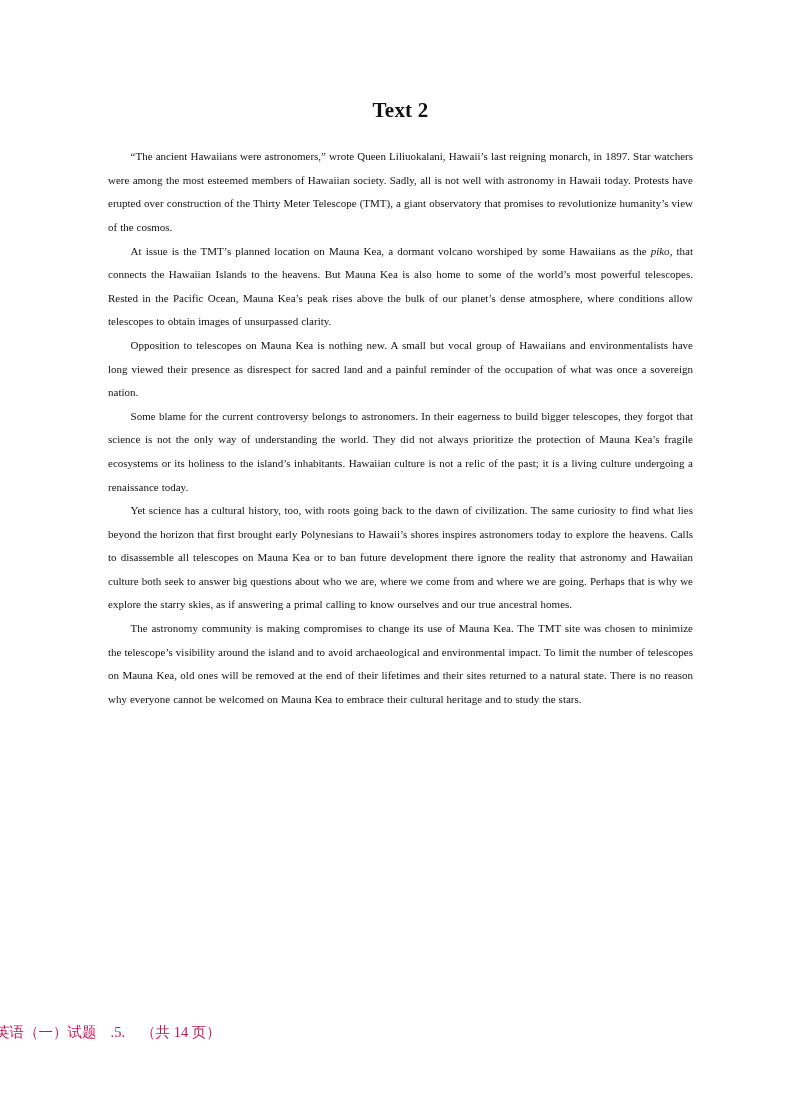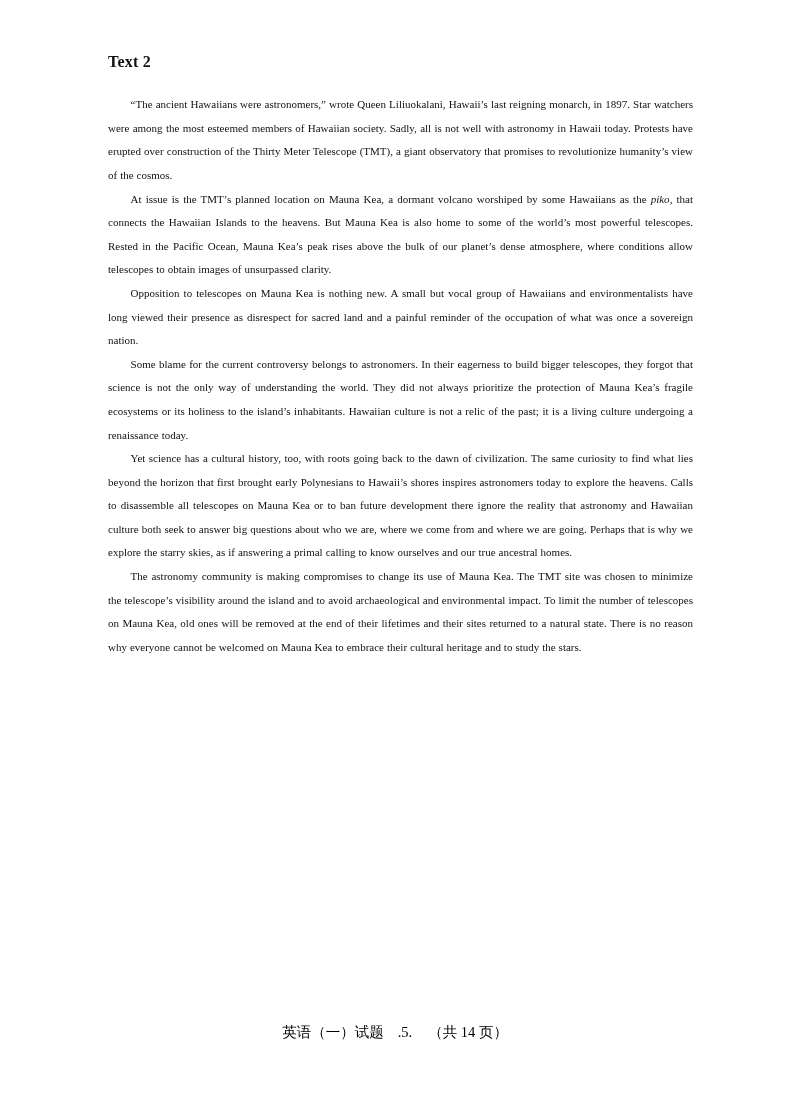--- a/index.html
+++ b/index.html
@@ -27,25 +27,26 @@
   }
 
   .content {
     position: absolute;
     left: 108px;
     top: 0;
     width: 585px;
   }
 
   .section-heading {
+    text-align: center;
     font-weight: bold;
-    font-size: 16px;
+    font-size: 21px;
     letter-spacing: 0.2px;
     margin: 0;
-    padding-top: 52px;
+    padding-top: 98px;
     line-height: 1.2;
   }
 
   .body-text {
     margin: 0;
     padding-top: 22px;
   }
 
   .para {
     margin: 0;
@@ -61,24 +62,23 @@
 
   .para em {
     font-style: italic;
   }
 
   .footer {
     position: absolute;
     left: 0;
     top: 1022px;
     width: 800px;
-    text-align: center;
     font-size: 14.5px;
     line-height: 20px;
-    color: #000000;
+    color: #be185d;
   }
   .footer-inner {
     display: inline-block;
     transform: translateX(-5px);
     white-space: nowrap;
   }
   .footer-title { }
   .footer-page {
     display: inline-block;
     padding: 0 6px 0 14px;

